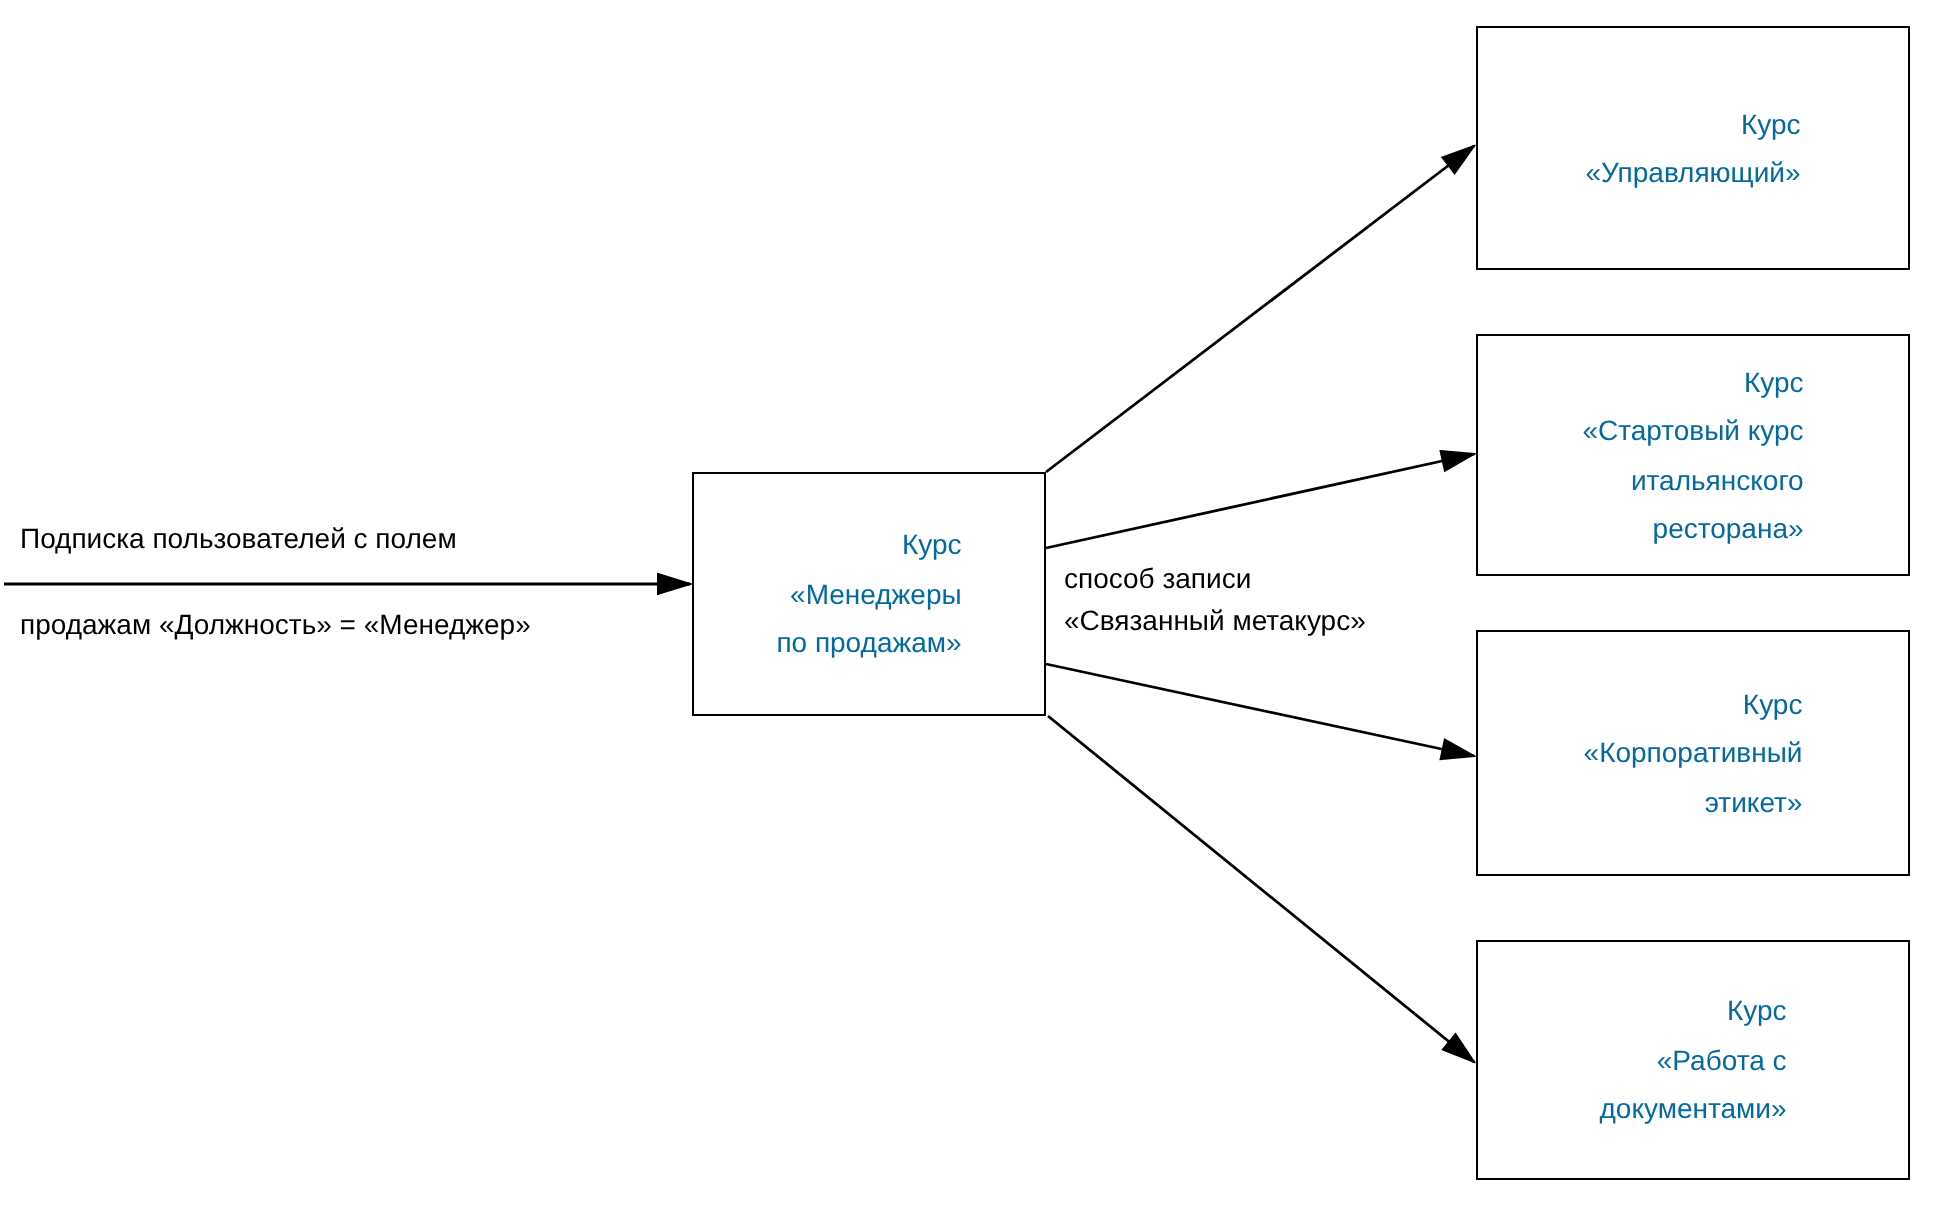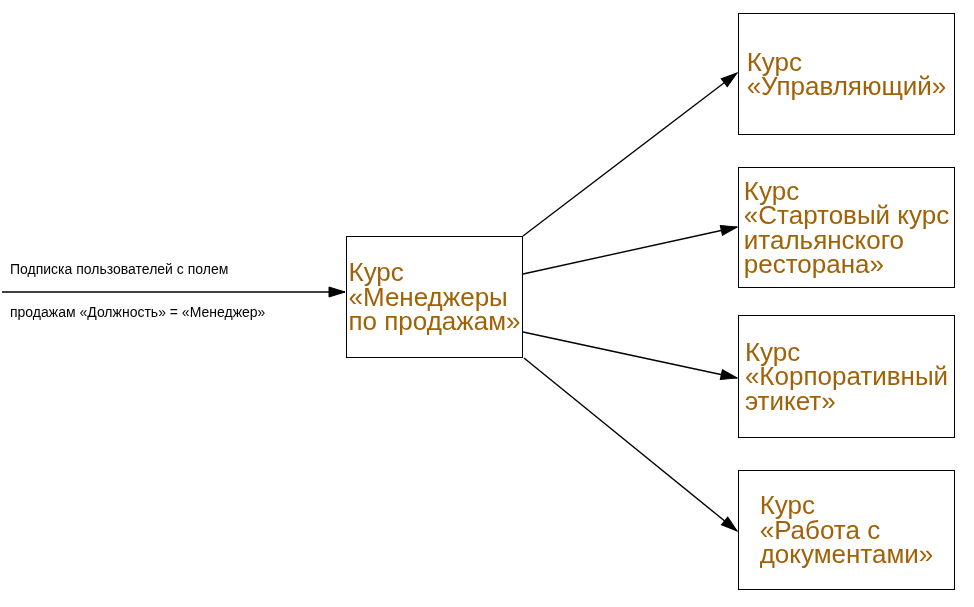--- a/index.html
+++ b/index.html
@@ -28,25 +28,25 @@
     height: 607px;
   }
   .node {
     position: absolute;
     box-sizing: border-box;
     border: 1.3px solid #000000;
     background: #ffffff;
     display: flex;
     align-items: center;
     justify-content: center;
-    text-align: left;
+    text-align: right;
     white-space: pre-line;
-    font-size: 26px;
+    font-size: 14px;
     line-height: 24.5px;
-    color: #a16207;
+    color: #0369a1;
   }
   #metacourse-node {
     left: 346px;
     top: 236px;
     width: 177px;
     height: 122px;
   }
   .course-node {
     left: 738px;
     width: 217px;
@@ -81,20 +81,22 @@
     <line x1="523" y1="236" x2="737" y2="73" stroke="#000000" stroke-width="1.4" marker-end="url(#ah)"></line>
     <line x1="523" y1="274" x2="737" y2="227" stroke="#000000" stroke-width="1.4" marker-end="url(#ah)"></line>
     <line x1="523" y1="332" x2="737" y2="378" stroke="#000000" stroke-width="1.4" marker-end="url(#ah)"></line>
     <line x1="524" y1="358" x2="737" y2="531" stroke="#000000" stroke-width="1.4" marker-end="url(#ah)"></line>
   </svg>
 
   <div id="subscription-label-line1" class="annotation">Подписка пользователей с полем</div>
 
   <div id="subscription-label-line2" class="annotation">продажам «Должность» = «Менеджер»</div>
 
+  <div id="enrolment-method-label" class="annotation">способ записи
+«Связанный метакурс»</div>
 
   <div id="metacourse-node" class="node">Курс
 «Менеджеры
 по продажам»</div>
 
   <div id="course-node-1" class="node course-node">Курс
 «Управляющий»</div>
 
   <div id="course-node-2" class="node course-node">Курс
 «Стартовый курс

